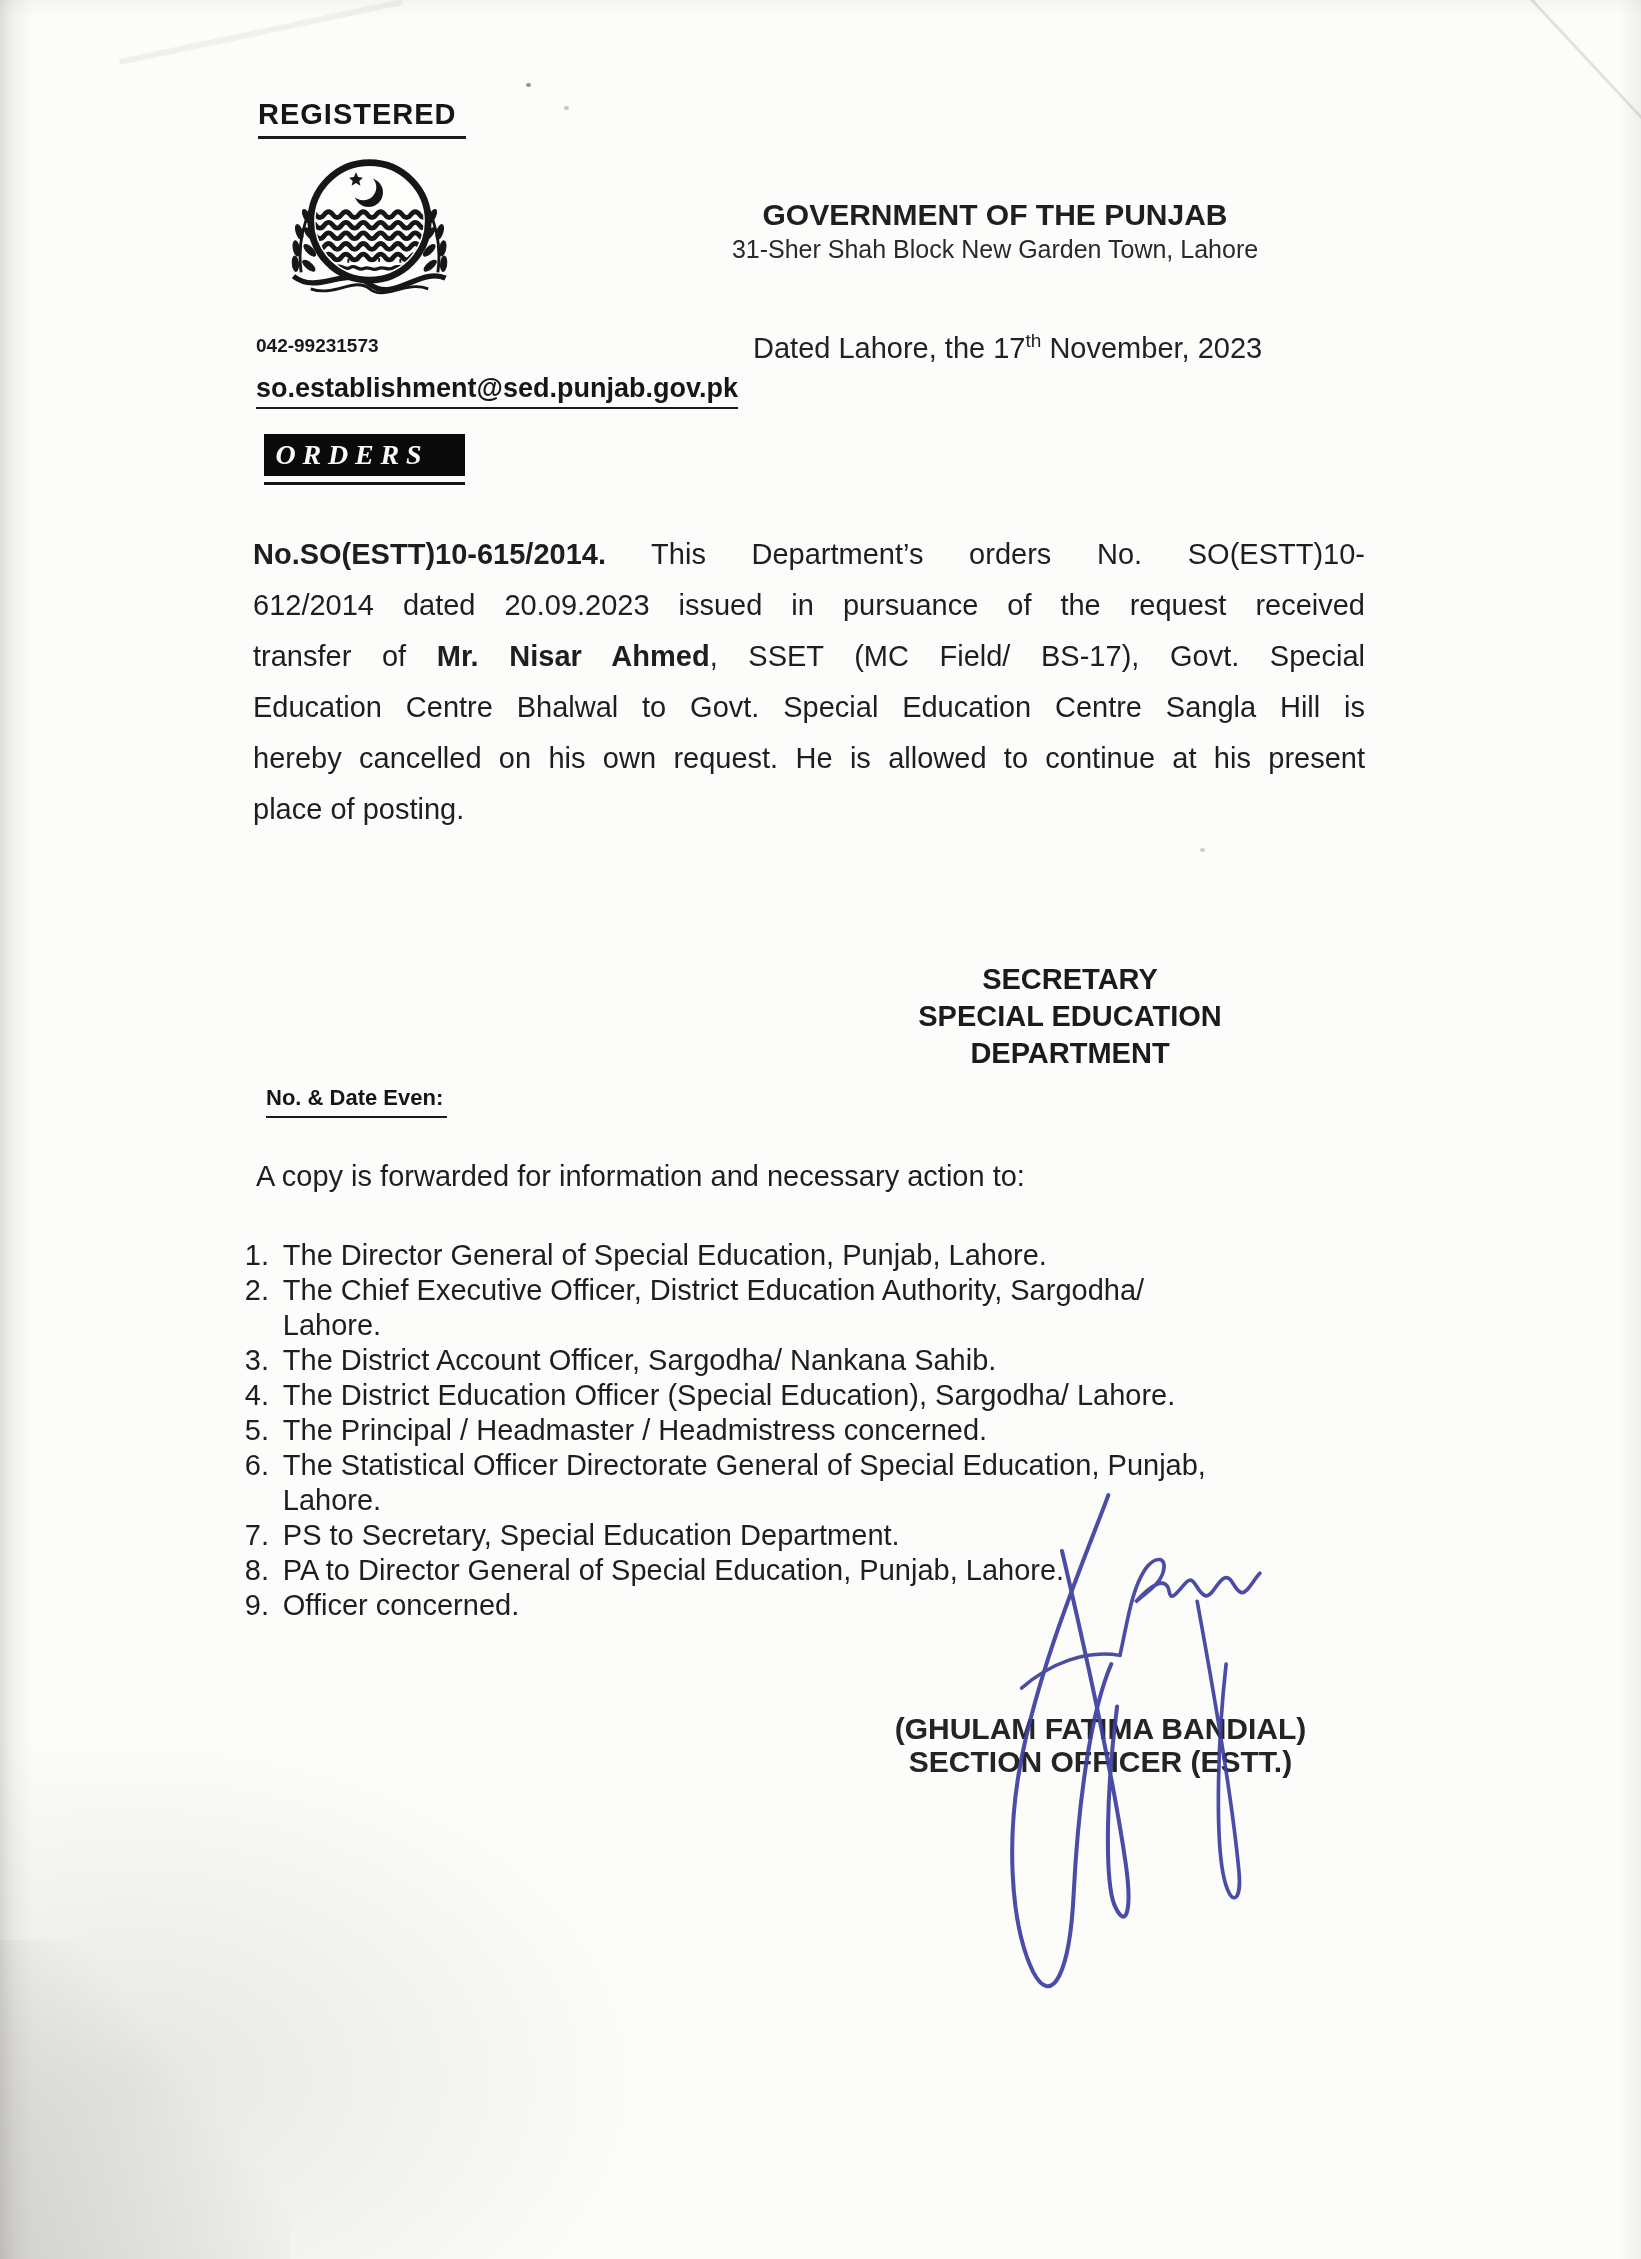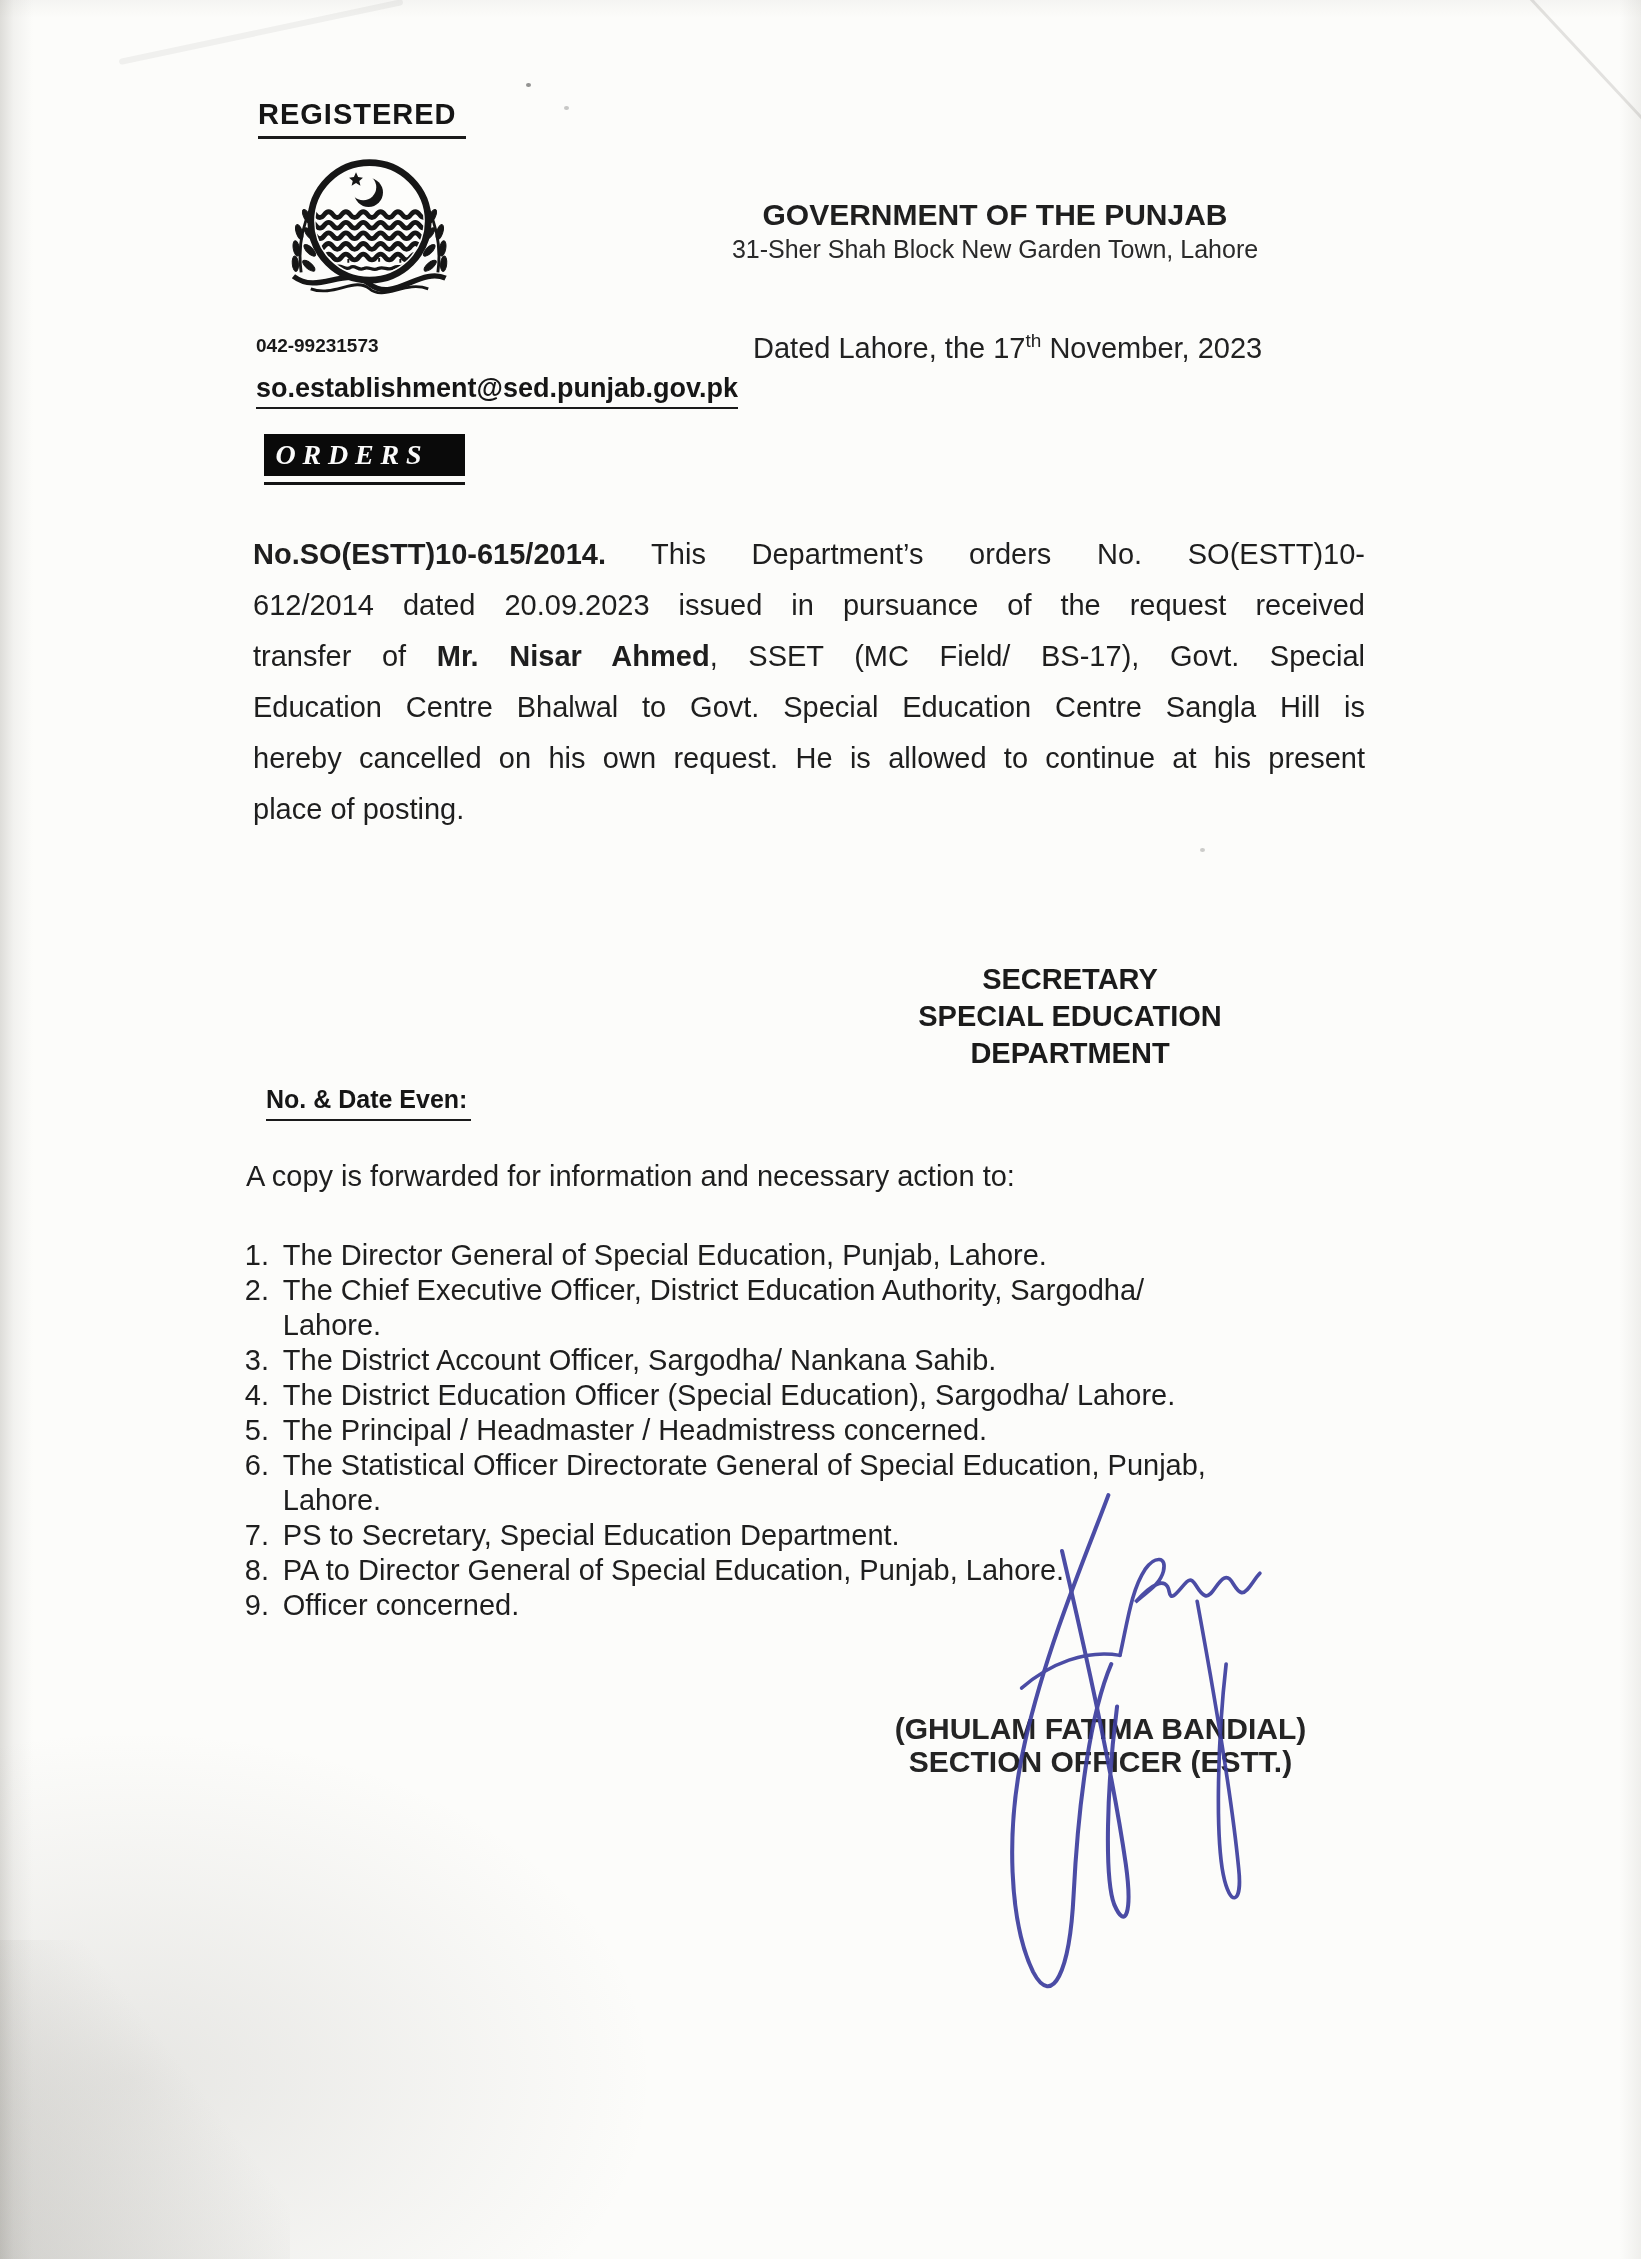--- a/index.html
+++ b/index.html
@@ -47,23 +47,23 @@
     line-height:42px;padding-left:11.6px;font-family:Liberation Serif, serif;
   }
   .orders-underline{top:482px;left:264px;width:201px;height:2.9px;background:#141414;}
   .para{top:529px;left:253px;width:1112px;font-size:29px;color:#1e1e1e;}
   .jline{height:51px;line-height:51px;text-align:justify;overflow:hidden;}
   .jline::after{content:"";display:inline-block;width:100%;height:0;}
   .lastline{height:51px;line-height:51px;}
   .b{font-weight:bold;}
   .secretary{top:961px;left:877px;width:386px;text-align:center;
     font-size:29px;font-weight:bold;line-height:37px;color:#1b1b1b;}
-  .nodate{top:1085px;left:266px;font-size:25px;font-weight:bold;color:#161616;
+  .nodate{top:1085px;left:266px;font-size:22px;font-weight:bold;color:#161616;
     border-bottom:2.9px solid #1a1a1a;padding:0 3.9px 4.8px 0;text-align:right;}
-  .intro{top:1160px;left:246px;font-size:29px;color:#1e1e1e;}
+  .intro{top:1160px;left:256px;font-size:29px;color:#1e1e1e;}
   ol.dist{
     top:1222px;left:224px;width:1159px;margin:16px;padding:0 0 0 37px;
     font-size:29px;line-height:35px;color:#1e1e1e;
   }
   ol.dist li{white-space:pre-line;padding-left:5.8px;}
   .signame{top:1712px;left:869px;width:463px;text-align:center;
     font-size:30px;font-weight:bold;line-height:33px;color:#242424;}
   .sig-svg{top:1468px;left:869px;}
   .logo-svg{top:153px;left:278px;}
 </style>

